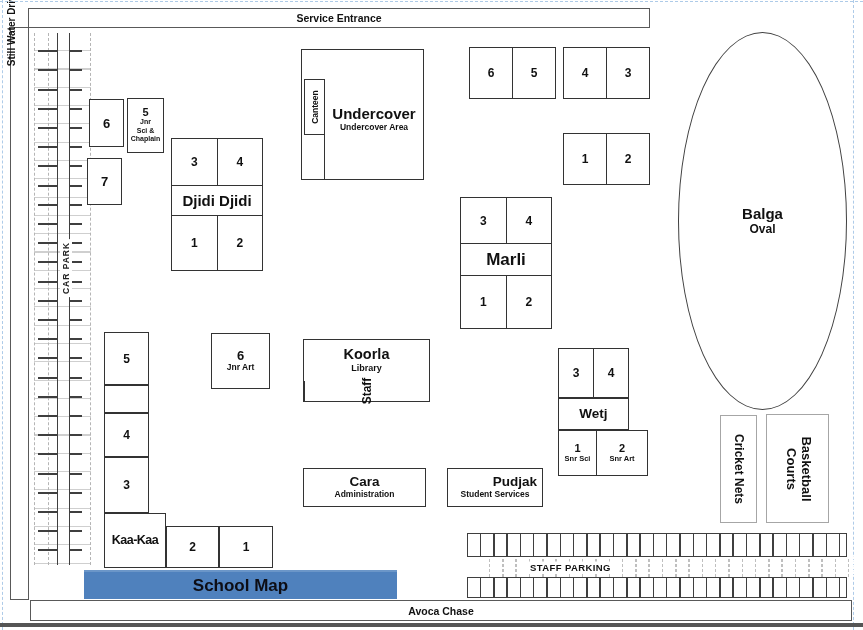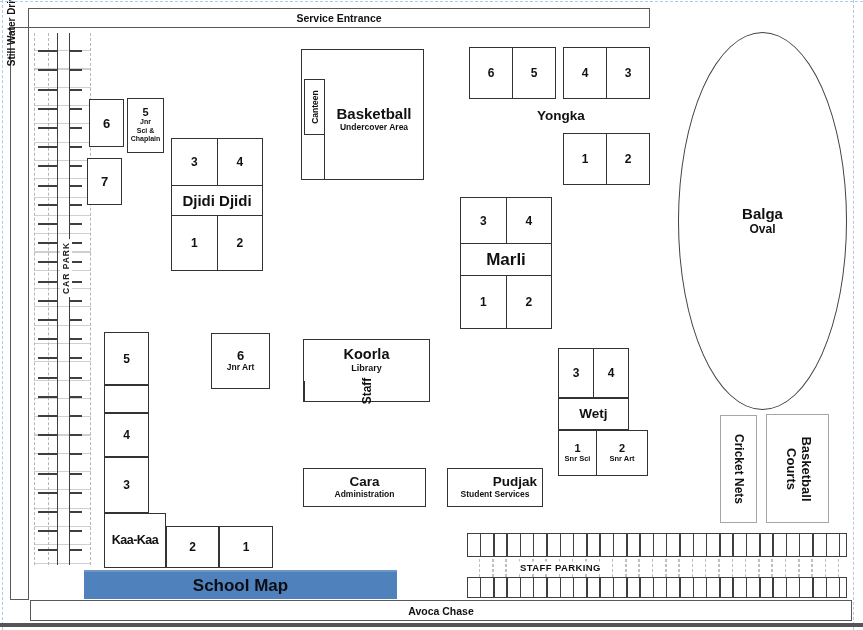--- a/index.html
+++ b/index.html
@@ -115,40 +115,37 @@
     <div class="band" style="height:31px;font-size:15px;">Djidi Djidi</div>
     <div class="cells" style="flex:1;">
       <div class="cell">1</div>
       <div class="cell">2</div>
     </div>
   </div>
 
   <div class="bldg" style="left:301px;top:49px;width:123px;height:131px;"></div>
   <div style="position:absolute;left:324px;top:134px;height:46px;width:0;border-left:1.5px solid #333;"></div>
   <div class="center" style="position:absolute;left:324px;top:95px;width:100px;height:48px;">
-    <span class="name big">Basketball</span>
+    <span class="name big">Undercover</span>
     <span class="sub">Undercover Area</span>
   </div>
   <div class="bldg" style="left:304px;top:79px;width:21px;height:56px;">
     <div class="rotwrap">
         <span class="rot-ccw" style="font-size:8.5px;">Canteen</span>
       </div>
   </div>
 
   <div class="bldg cells" style="left:469px;top:47px;width:87px;height:52px;">
     <div class="cell">6</div>
     <div class="cell">5</div>
   </div>
   <div class="bldg cells" style="left:563px;top:47px;width:87px;height:52px;">
     <div class="cell">4</div>
     <div class="cell">3</div>
   </div>
-  <div class="center" style="position:absolute;left:505px;top:106px;width:112px;height:20px;">
-    <span class="name" style="font-size:13.5px;">Yongka</span>
-  </div>
   <div class="bldg cells" style="left:563px;top:133px;width:87px;height:52px;">
     <div class="cell">1</div>
     <div class="cell">2</div>
   </div>
 
   <div class="center" style="position:absolute;left:678px;top:32px;width:167px;height:376px;border:1.5px solid #404040;border-radius:50%;">
     <span class="name big">Balga</span>
     <span class="sub" style="font-size:12px;">Oval</span>
   </div>
 
@@ -233,21 +230,21 @@
         <span class="rot-cw" style="font-size:12px;">Cricket Nets</span>
       </div>
   </div>
   <div class="bldg gray-border" style="left:766px;top:414px;width:63px;height:109px;">
     <div class="rotwrap">
         <span class="rot-cw" style="font-size:13px;width:96px;white-space:normal;text-align:center;line-height:1.15;">Basketball Courts</span>
       </div>
   </div>
 
   <div class="prow" style="left:467px;top:533px;width:380px;height:24px;"></div>
-  <div id="prow-mid" style="left:467px;top:557px;width:380px;height:20px;">
+  <div id="prow-mid" style="left:477px;top:557px;width:380px;height:20px;">
     <span id="staff-parking-label">STAFF PARKING</span>
   </div>
   <div class="prow" style="left:467px;top:577px;width:380px;height:21px;"></div>
 
   <div id="banner">
     <span>School Map</span>
   </div>
 
   <div class="bar" style="left:30px;top:600px;width:822px;height:21px;">
     <span>Avoca Chase</span>

